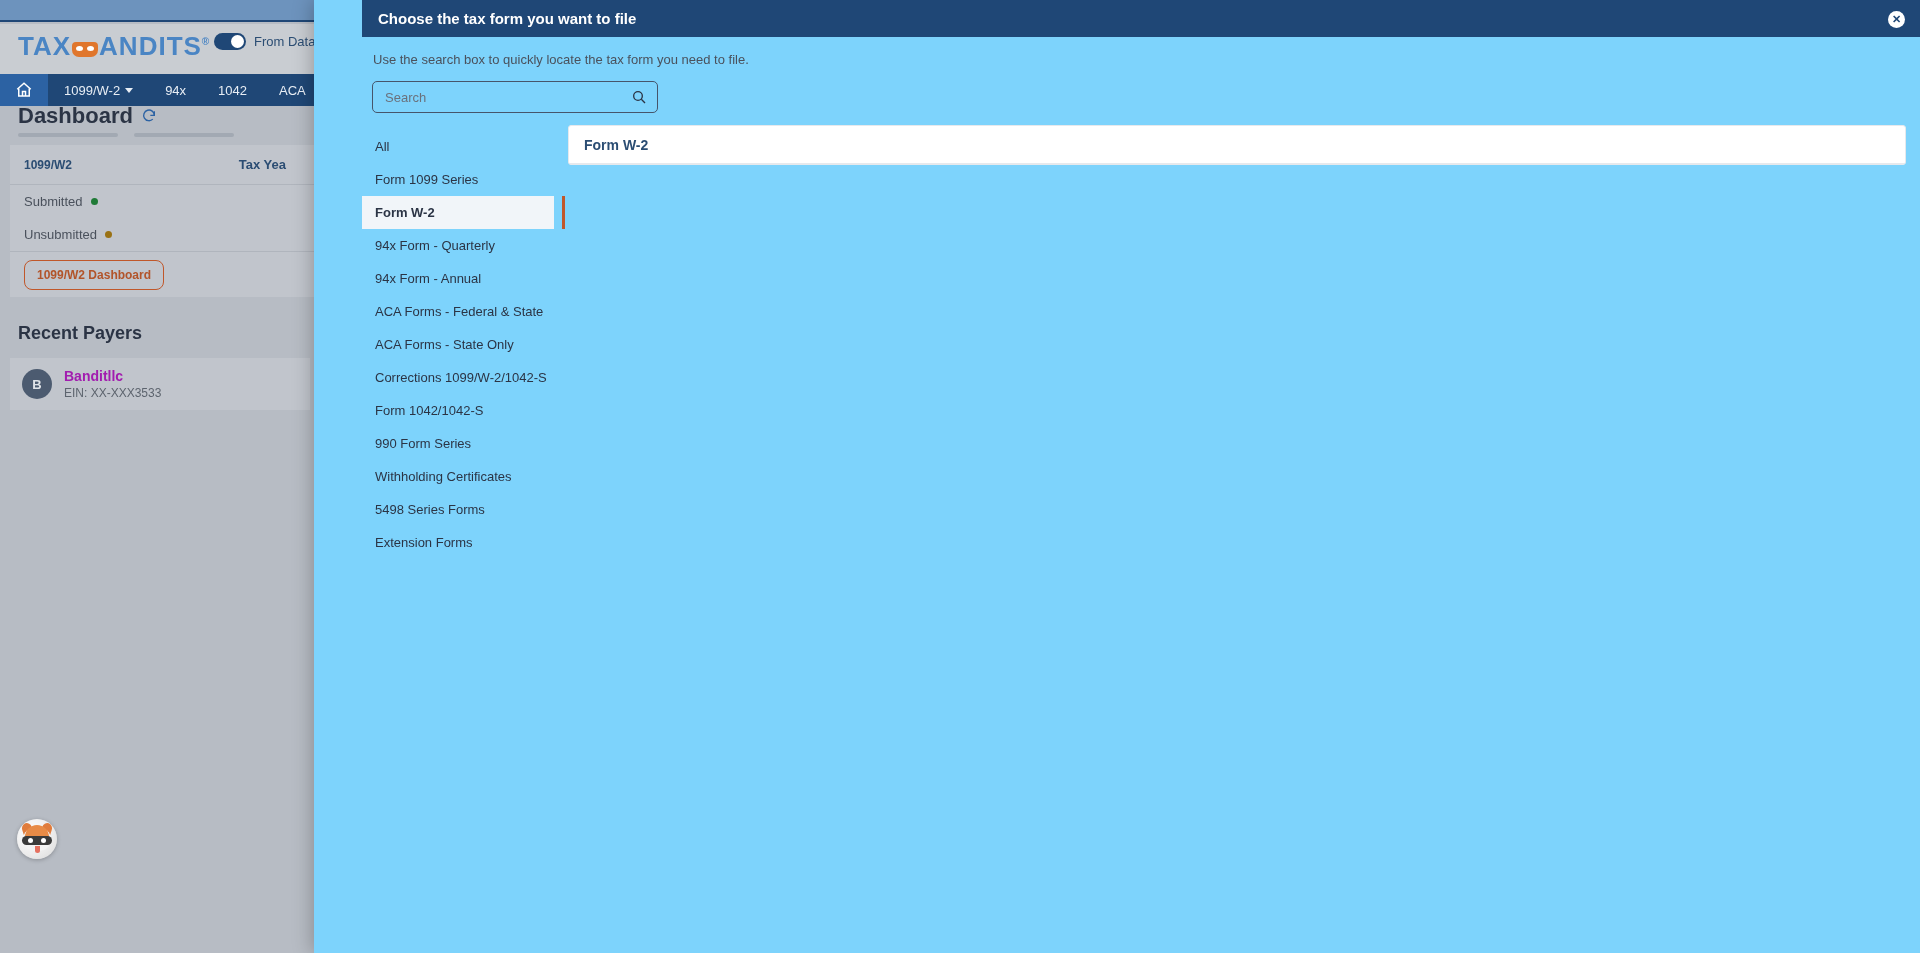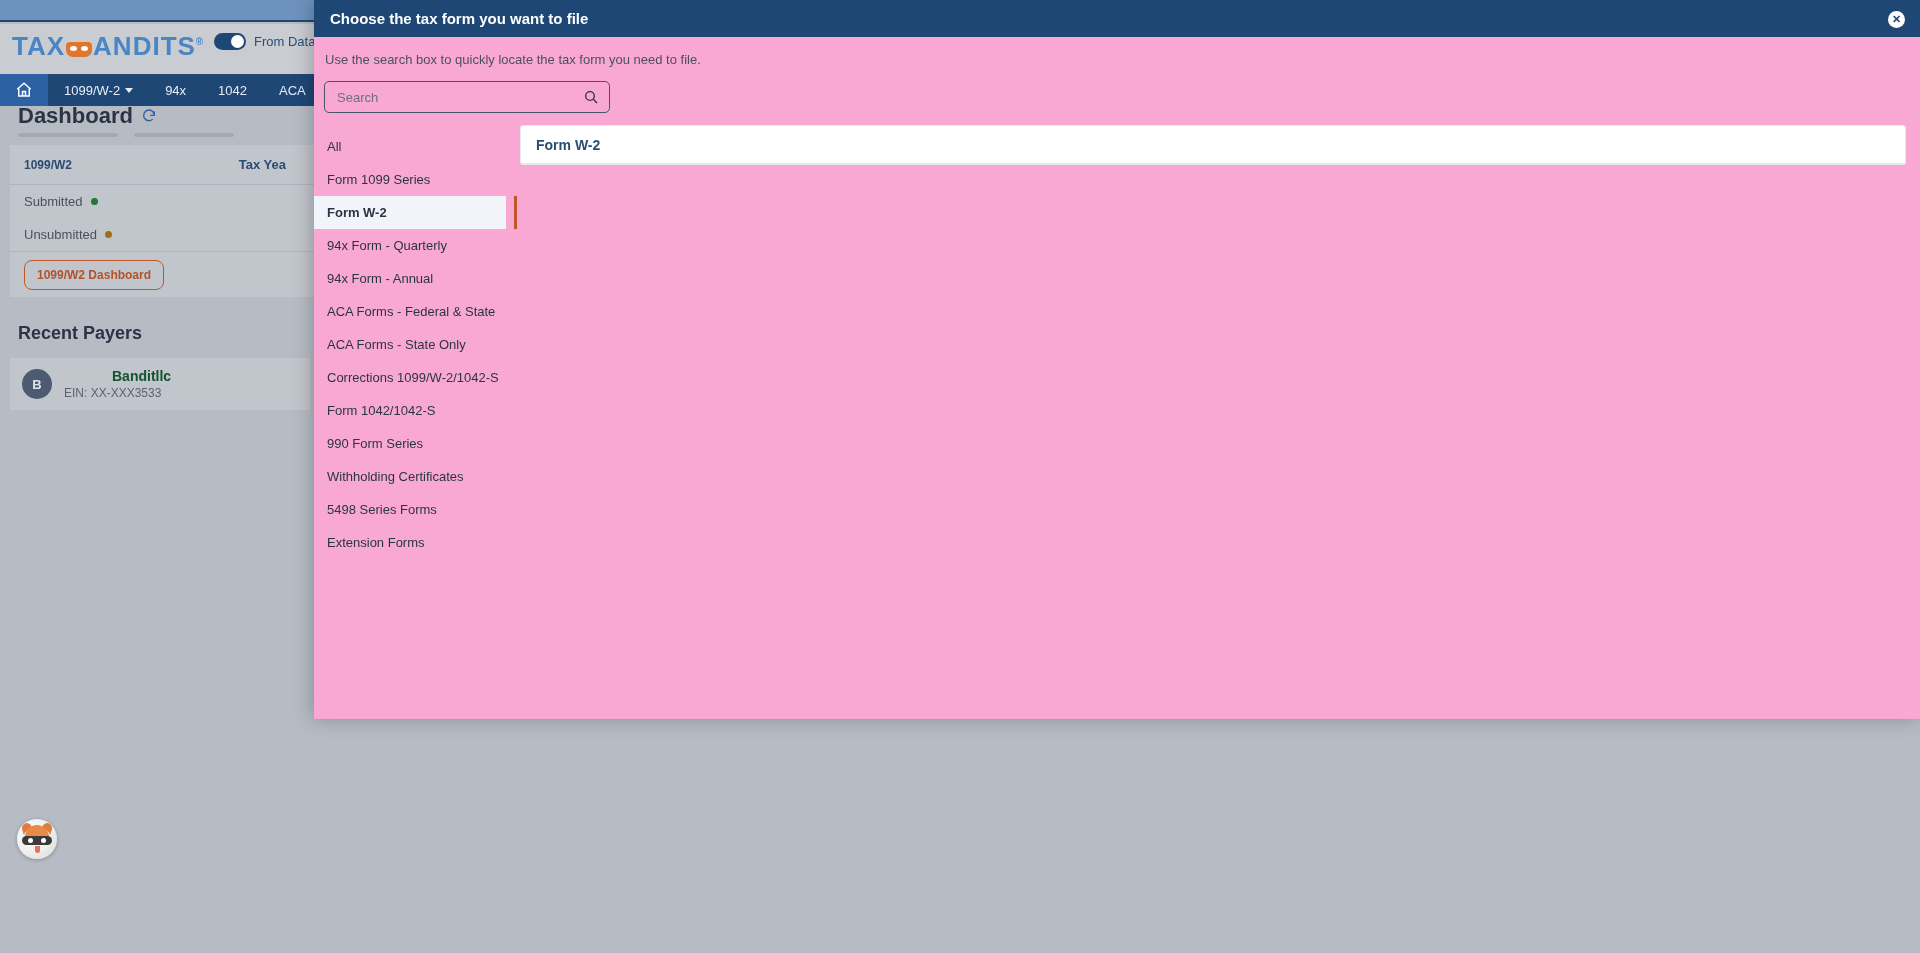--- a/index.html
+++ b/index.html
@@ -19,21 +19,21 @@
   .topstrip {
     position: absolute; left: 0; top: 0; width: 1920px; height: 22px;
     background: #6d93bd;
     border-bottom: 2px solid #1f4776;
   }
   .brandbar {
     position: absolute; left: 0; top: 24px; width: 1920px; height: 50px;
     background: #c9cdd2;
   }
   .logo {
-    position: absolute; left: 12px; top: 28px;
+    position: absolute; left: 18px; top: 28px;
     width: 170px; height: 46px;
   }
   .logo-text {
     font-size: 26px; font-weight: bold; letter-spacing: 1px;
     color: #4a85c4; line-height: 28px; white-space: nowrap;
   }
   .logo-mask {
     display: inline-block; width: 26px; height: 15px;
     background: #e0762c; border-radius: 4px 4px 7px 7px;
     position: relative; top: 2px; margin: 0 1px;
@@ -129,21 +129,21 @@
   }
   .payer-card {
     position: absolute; left: 10px; top: 358px; width: 300px; height: 52px;
     background: #c1c5cc; display: flex; align-items: center; padding: 0 12px; gap: 12px;
   }
   .avatar-circle {
     width: 30px; height: 30px; border-radius: 50%; background: #4c5b70;
     color: #dfe3e8; font-size: 13px; font-weight: bold;
     display: flex; align-items: center; justify-content: center;
   }
-  .payer-name { font-size: 14px; color: #14532d; font-weight: 600; margin-left: 48px; }
+  .payer-name { font-size: 14px; color: #a21caf; font-weight: 600; }
   .payer-ein { font-size: 12px; color: #5d646e; margin-top: 2px; }
 
   .mascot {
     position: absolute; left: 17px; top: 819px;
     width: 40px; height: 40px; border-radius: 50%;
     background: radial-gradient(circle at 35% 35%, #ffffff 0%, #ededed 55%, #d8d8d8 100%);
     box-shadow: 0 1px 4px rgba(0,0,0,.25);
     overflow: hidden;
   }
   .mascot .face {
@@ -171,23 +171,24 @@
     background: #e5705f; border-radius: 0 0 3px 3px;
   }
   .mascot .top {
     position: absolute; left: 8px; top: 6px; width: 24px; height: 12px;
     background: #e88b46; border-radius: 12px 12px 0 0;
   }
 
   
   #modal {
     position: absolute; left: 314px; top: 0;
-    width: 1606px; height: 719px;
-    background: #f9a8d4;
+    width: 1606px; height: 953px;
+    background: #7dd3fc;
     box-shadow: -2px 0 18px rgba(0,0,0,.25);
+    padding-left: 48px;
   }
   .modal-header {
     height: 37px; background: #1f4776;
     display: flex; align-items: center; padding: 0 0 0 16px;
     position: relative;
   }
   .modal-title { color: #fff; font-size: 15px; font-weight: bold; }
   .close-btn {
     position: absolute; right: 15px; top: 11px;
     width: 17px; height: 17px; border-radius: 50%;

